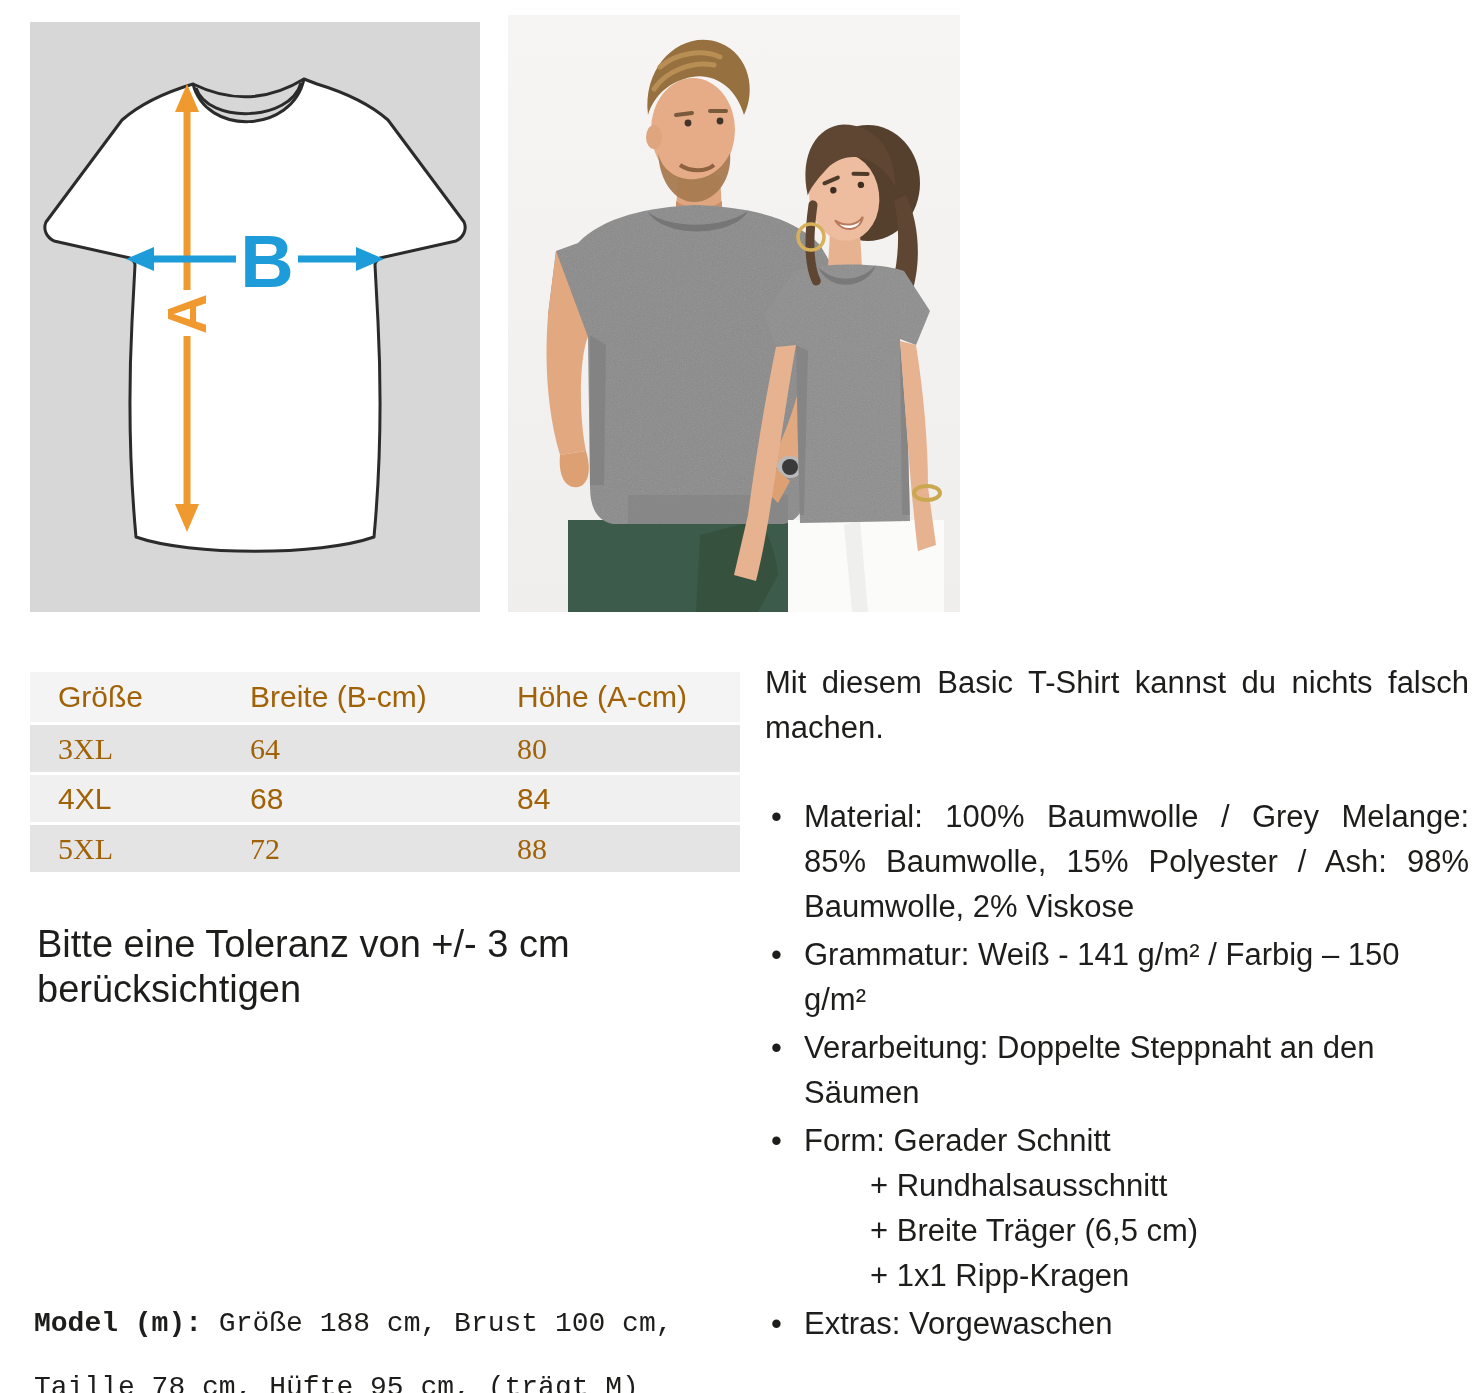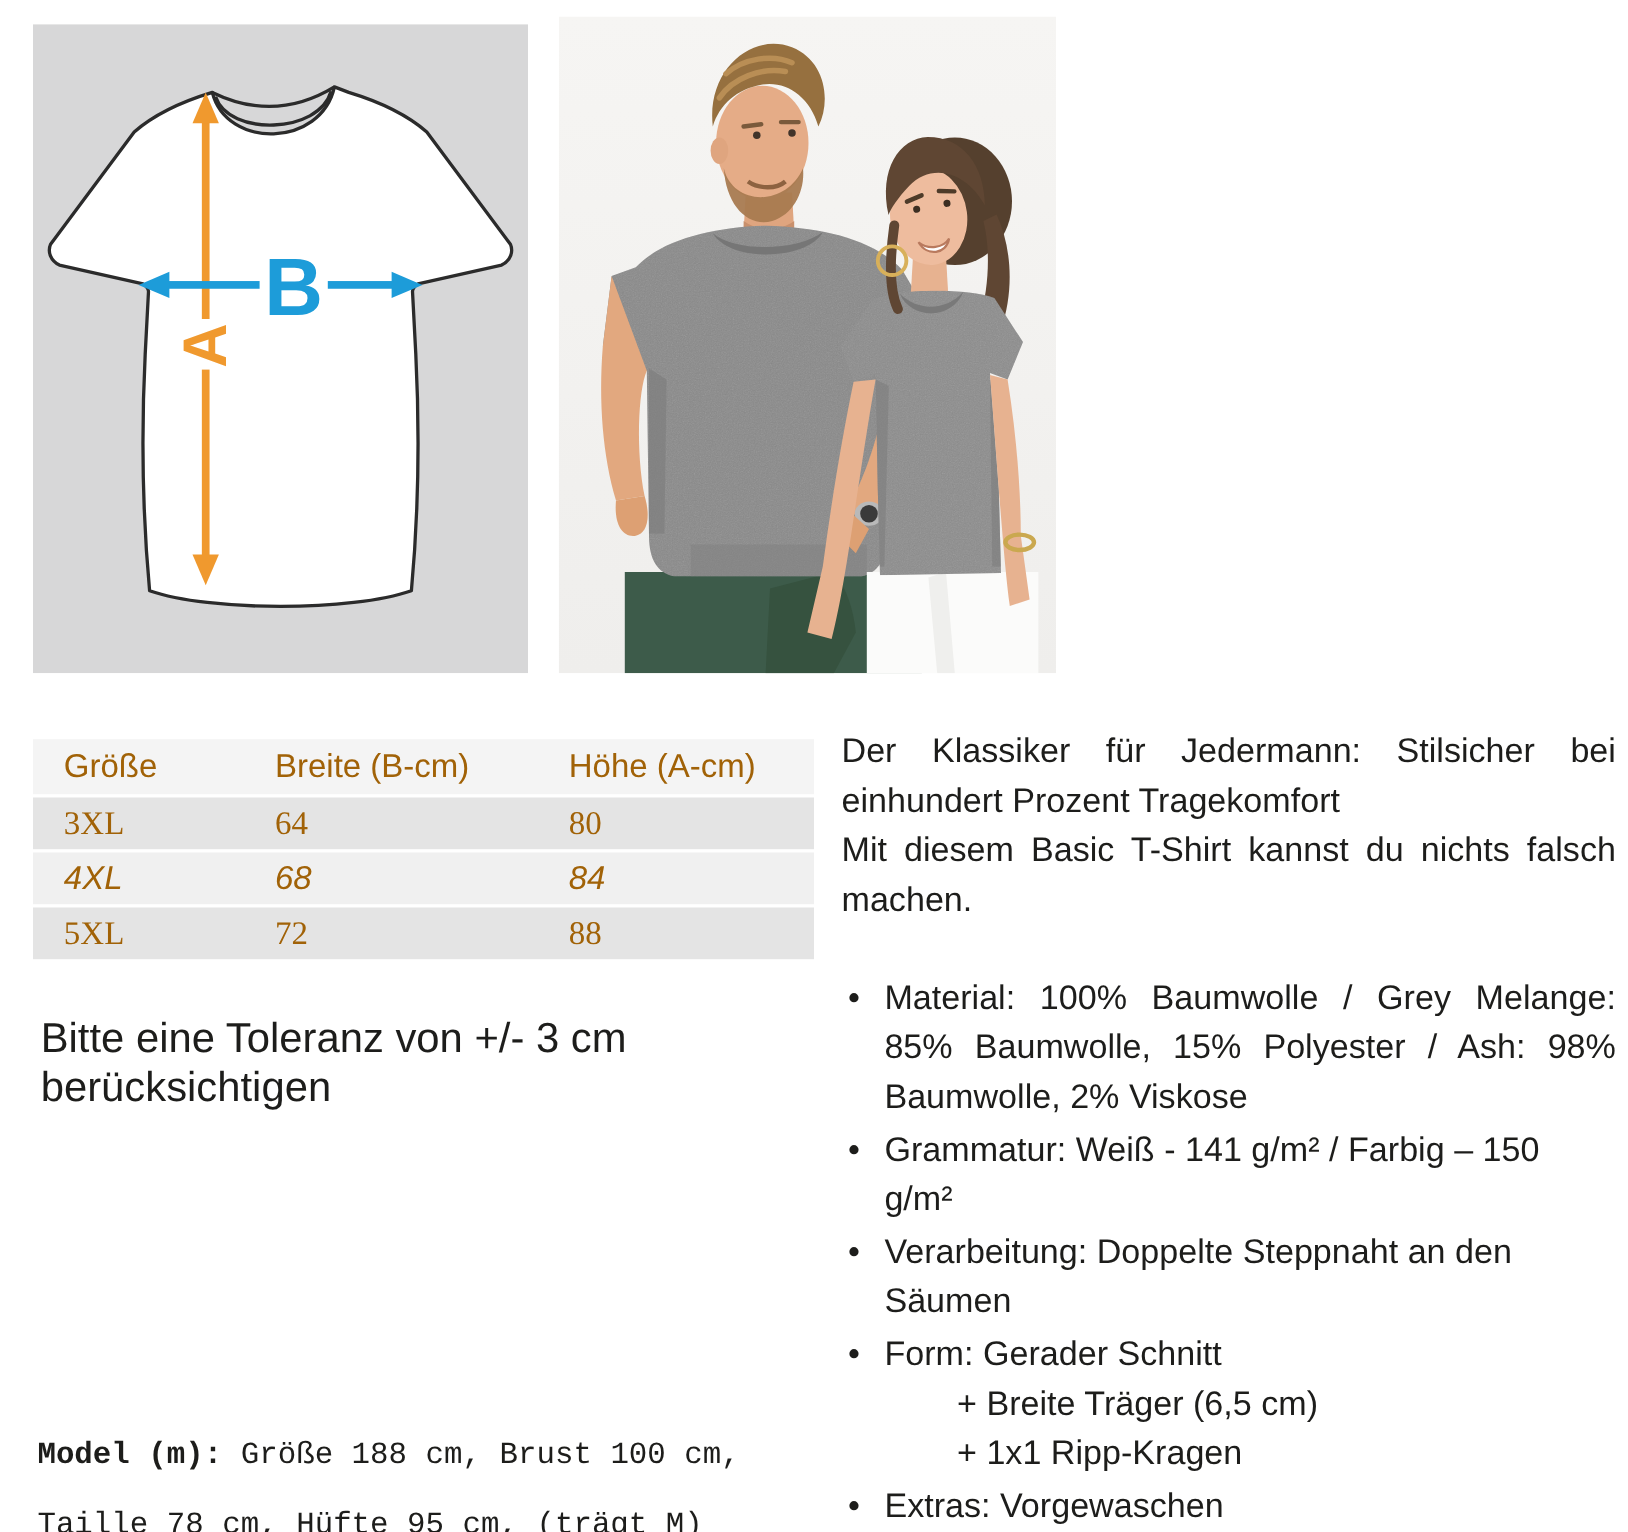--- a/index.html
+++ b/index.html
@@ -12,21 +12,21 @@
   .diagram svg{display:block;}
   
   .photo{position:absolute;left:508px;top:15px;width:452px;height:597px;}
   .photo svg{display:block;}
   
   .size-table{position:absolute;left:30px;top:672px;width:710px;font-size:30px;color:#a16207;}
   .trow{display:grid;grid-template-columns:192px 267px auto;align-items:center;padding-left:28px;}
   .trow.head{height:50px;background:#f4f4f4;}
   .trow.body{height:47px;margin-top:3px;}
   .trow.odd{background:#e4e4e4;font-family:Liberation Serif, serif;}
-  .trow.even{background:#f0f0f0;font-style:italic;}
+  .trow.even{background:#f0f0f0;}
   
   .tolerance{position:absolute;left:37px;top:922px;width:710px;font-size:38px;line-height:45px;margin:0;}
   .model-info{position:absolute;left:34px;top:1292px;width:708px;font-size:28px;line-height:64px;margin:0;font-family:Liberation Mono, monospace;}
   .model-info b{font-weight:bold;}
   
   .description{position:absolute;left:765px;top:660px;width:704px;font-size:31px;line-height:45px;}
   .description p{margin:0;text-align:justify;}
   .bullets{margin-top:44px;}
   .bullet{display:flex;align-items:flex-start;margin-top:3px;}
   .bullet .marker{flex:0 0 33px;text-align:left;padding-left:6px;}
@@ -183,40 +183,40 @@
       <div>72</div>
       <div>88</div>
     </div>
   </div>
 
   <p class="tolerance">Bitte eine Toleranz von +/- 3 cm berücksichtigen</p>
 
   <p class="model-info"><b>Model (m):</b><span> Größe 188 cm, Brust 100 cm, Taille 78 cm, Hüfte 95 cm, (trägt M)</span></p>
 
   <div class="description">
-    <p>Der Klassiker für Jedermann: Stilsicher bei einhundert Prozent Tragekomfort</p>
     <p>Mit diesem Basic T-Shirt kannst du nichts falsch machen.</p>
 
     <div class="bullets">
       <div class="bullet">
         <span class="marker">•</span>
         <span class="btext justify">Material: 100% Baumwolle / Grey Melange: 85% Baumwolle, 15% Polyester / Ash: 98% Baumwolle, 2% Viskose</span>
       </div>
       <div class="bullet">
         <span class="marker">•</span>
         <span class="btext">Grammatur: Weiß - 141 g/m² / Farbig – 150 g/m²</span>
       </div>
       <div class="bullet">
         <span class="marker">•</span>
         <span class="btext">Verarbeitung: Doppelte Steppnaht an den Säumen</span>
       </div>
       <div class="bullet">
         <span class="marker">•</span>
         <span class="btext">Form: Gerader Schnitt</span>
       </div>
+      <div class="subline">+ Rundhalsausschnitt</div>
       <div class="subline">+ Breite Träger (6,5 cm)</div>
       <div class="subline">+ 1x1 Ripp-Kragen</div>
       <div class="bullet">
         <span class="marker">•</span>
         <span class="btext">Extras: Vorgewaschen</span>
       </div>
 
     </div>
   </div>
 

